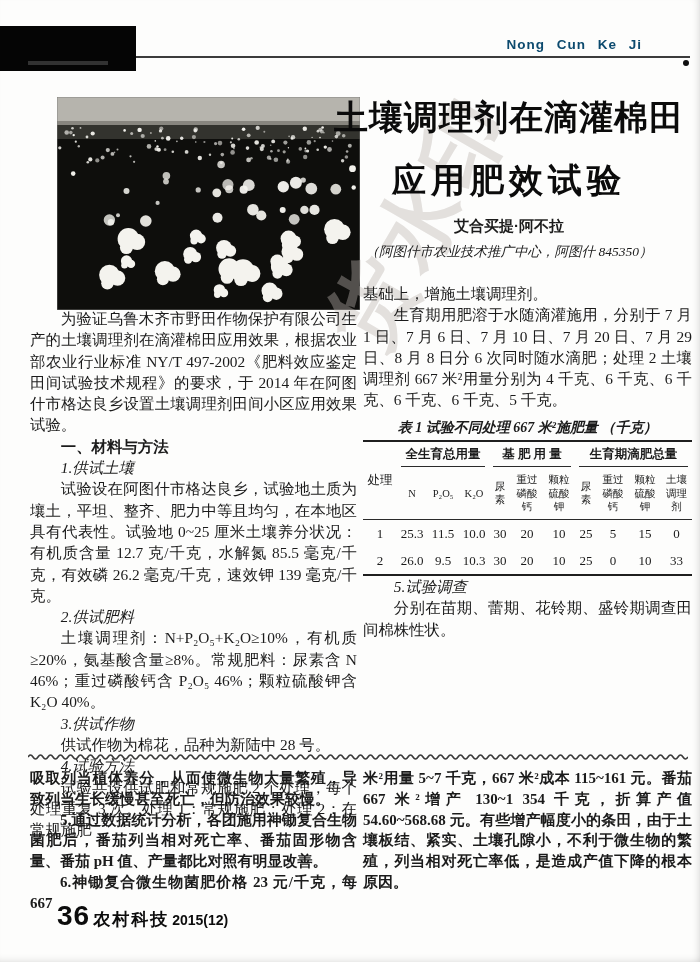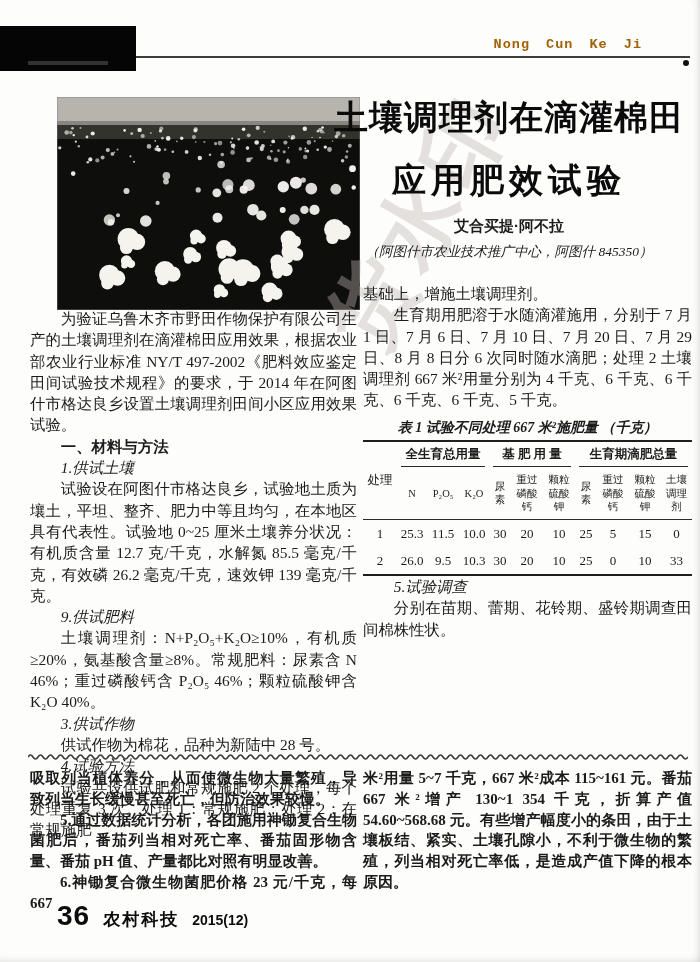--- a/index.html
+++ b/index.html
@@ -3,22 +3,22 @@
 <meta charset="utf-8">
 <style>
   html,body{margin:0;padding:0;background:#ffffff;}
   .page{position:relative;width:700px;height:962px;background:#fdfdfc;overflow:hidden;
         font-family:"Liberation Serif","DejaVu Serif",serif;color:#1b1b1b;
         box-shadow:inset -7px 0 9px -7px rgba(0,0,0,.18), inset 0 -7px 9px -7px rgba(0,0,0,.14);}
   
   .topbar-box{position:absolute;left:0;top:26px;width:136px;height:45px;background:#050505;z-index:2;}
   .topbar-box .smudge{position:absolute;left:28px;bottom:6px;width:80px;height:4px;background:#9a9a9a;opacity:.3;}
   .header-rule{position:absolute;left:0;top:56px;width:690px;height:2px;background:#3c3c3c;}
-  .journal-pinyin{position:absolute;right:58px;top:37px;font-family:Liberation Mono, monospace;
-        font-weight:bold;font-size:13.5px;letter-spacing:1px;word-spacing:7px;color:#a16207;}
+  .journal-pinyin{position:absolute;right:58px;top:37px;font-family:Liberation Sans, sans-serif;
+        font-weight:bold;font-size:13.5px;letter-spacing:1px;word-spacing:7px;color:#0c4a6e;}
   .header-dot{position:absolute;left:683px;top:60px;width:6px;height:6px;border-radius:50%;background:#0f0f0f;}
   
   .photo{position:absolute;left:57px;top:97px;z-index:1;}
   .title-block{position:absolute;left:326px;top:92px;width:366px;text-align:center;z-index:3;}
   .title-line{font-family:"Liberation Sans","DejaVu Sans",sans-serif;font-weight:800;font-size:34px;
         line-height:51px;color:#0b0b0b;letter-spacing:1px;white-space:nowrap;}
   .title-line.second{letter-spacing:5px;margin-top:12px;}
   .author{margin-top:11px;font-family:"Liberation Sans",sans-serif;font-weight:bold;font-size:15px;text-align:center;}
   .affiliation{margin-top:7px;font-size:13.5px;font-style:italic;}
   
@@ -41,21 +41,21 @@
   .fert-table .sub th{font-size:10.5px;height:52px;vertical-align:middle;border-bottom:1.6px solid #2a2a2a;line-height:1.25;}
   .fert-table .sub th span{display:inline-block;}
   .fert-table tbody td{font-size:13px;padding:6px 0 5px;}
   
   .wavy{position:absolute;left:28px;top:752px;z-index:3;}
   .col-bleft{position:absolute;left:30px;top:768px;width:327px;z-index:3;}
   .col-bright{position:absolute;left:363px;top:768px;width:329px;z-index:3;}
   .bottom-text p{margin:0;text-align:justify;font-size:15px;line-height:20.8px;font-weight:bold;}
   p.date-line{text-align:right;font-style:italic;}
   
-  .footer{position:absolute;left:57px;top:900px;display:flex;align-items:baseline;gap:13px;
+  .footer{position:absolute;left:57px;top:900px;display:flex;align-items:baseline;gap:3px;
         font-family:"Liberation Sans","DejaVu Sans",sans-serif;font-weight:bold;color:#0c0c0c;z-index:3;justify-content:center;}
   .footer .pg{font-size:28px;letter-spacing:1px;}
   .footer .jn{font-size:17px;letter-spacing:2px;}
   .footer .is{font-size:14px;}
 </style>
 </head>
 <body>
 
 <div class="page">
 
@@ -271,21 +271,21 @@
     <div class="title-line second">应用肥效试验</div>
     <div class="author">艾合买提·阿不拉</div>
     <div class="affiliation">（阿图什市农业技术推广中心，阿图什  845350）</div>
   </div>
 
   <div class="col-left body-text">
     <p class="ind">为验证乌鲁木齐市野田作物保护有限公司生产的土壤调理剂在滴灌棉田应用效果，根据农业部农业行业标准 NY/T 497-2002《肥料效应鉴定田间试验技术规程》的要求，于 2014 年在阿图什市格达良乡设置土壤调理剂田间小区应用效果试验。</p>
     <p class="ind h-bold">一、材料与方法</p>
     <p class="ind kai">1.供试土壤</p>
     <p class="ind">试验设在阿图什市格达良乡，试验地土质为壤土，平坦、整齐、肥力中等且均匀，在本地区具有代表性。试验地 0~25 厘米土壤养分状况：有机质含量 12.7 克/千克，水解氮 85.5 毫克/千克，有效磷 26.2 毫克/千克，速效钾 139 毫克/千克。</p>
-    <p class="ind kai">9.供试肥料</p>
+    <p class="ind kai">2.供试肥料</p>
     <p class="ind">土壤调理剂：N+P₂O₅+K₂O≥10%，有机质≥20%，氨基酸含量≥8%。常规肥料：尿素含 N 46%；重过磷酸钙含 P₂O₅ 46%；颗粒硫酸钾含 K₂O 40%。</p>
     <p class="ind kai">3.供试作物</p>
     <p class="ind">供试作物为棉花，品种为新陆中 28 号。</p>
     <p class="ind kai">4.试验方法</p>
     <p class="ind">试验共设供试肥和常规施肥 2 个处理，每个处理重复 3 次。处理 1：常规施肥；处理 2：在常规施肥</p>
   </div>
 
   <div class="col-right body-text">
     <p>基础上，增施土壤调理剂。</p>
     <p class="ind">生育期用肥溶于水随滴灌施用，分别于 7 月 1 日、7 月 6 日、7 月 10 日、7 月 20 日、7 月 29 日、8 月 8 日分 6 次同时随水滴肥；处理 2 土壤调理剂 667 米²用量分别为 4 千克、6 千克、6 千克、6 千克、6 千克、5 千克。</p>

